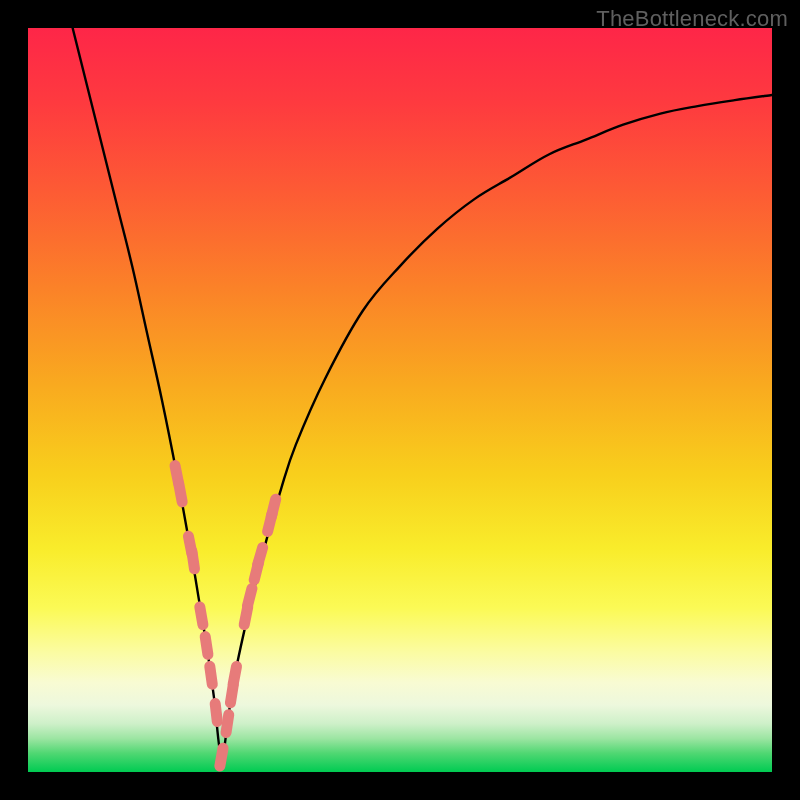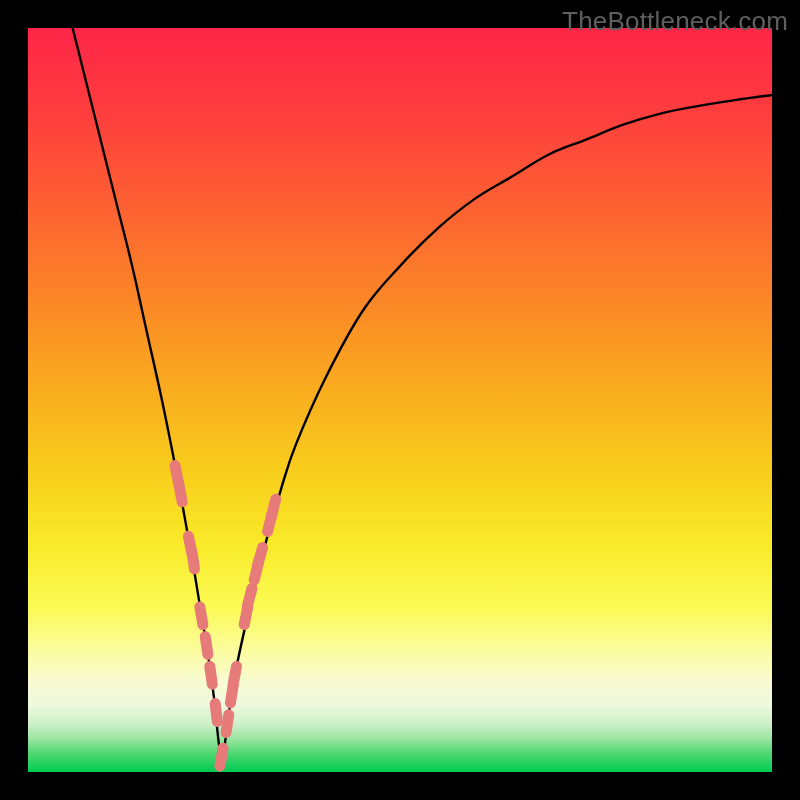--- a/index.html
+++ b/index.html
@@ -39,21 +39,21 @@
     left: 0;
     top: 0;
     width: 744px;
     height: 744px;
     overflow: visible;
   }
   .watermark {
     position: absolute;
     top: 6px;
     right: 12px;
-    font-size: 26px;
+    font-size: 22px;
     font-weight: 500;
     color: #5f5f5f;
     letter-spacing: 0.2px;
     user-select: none;
   }
 </style>
 </head>
 <body>
 
 <div class="frame"></div>

